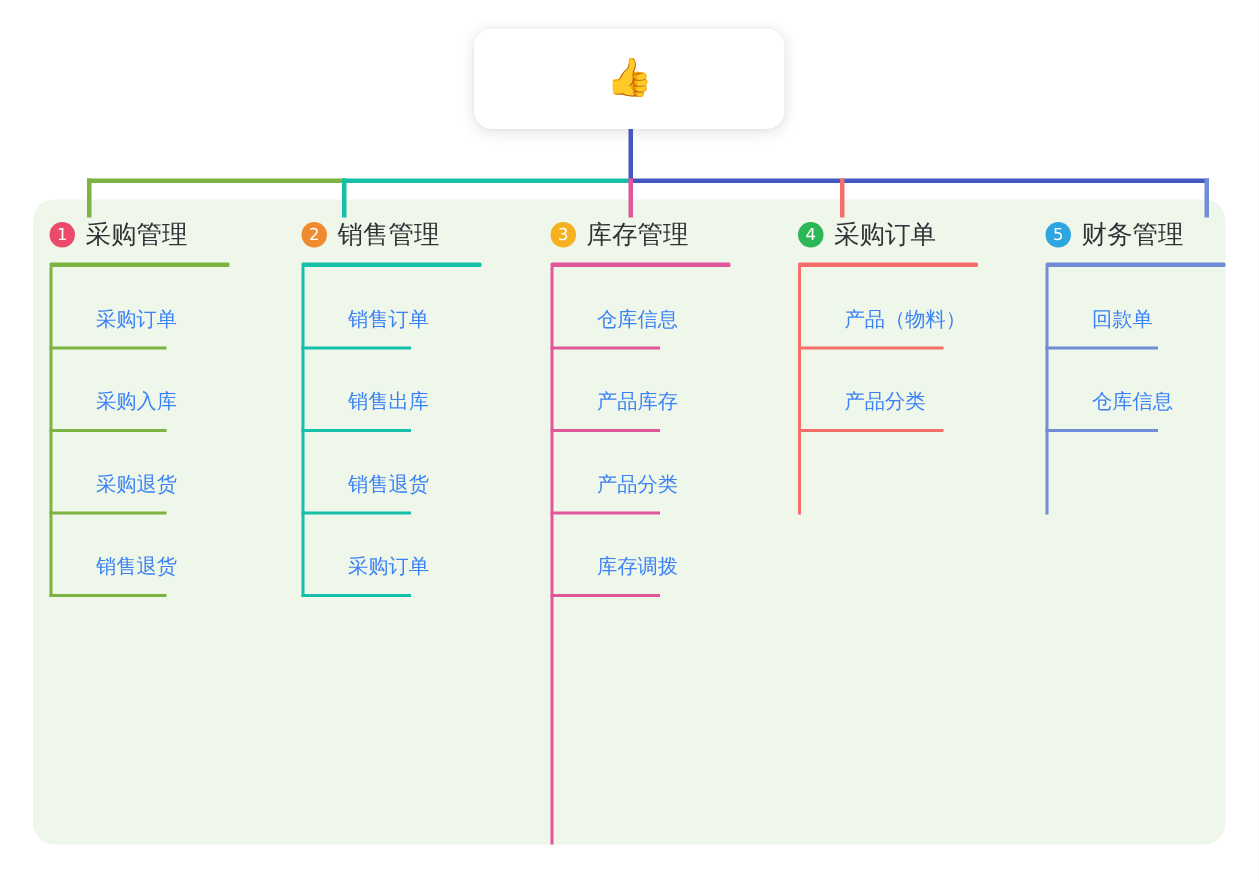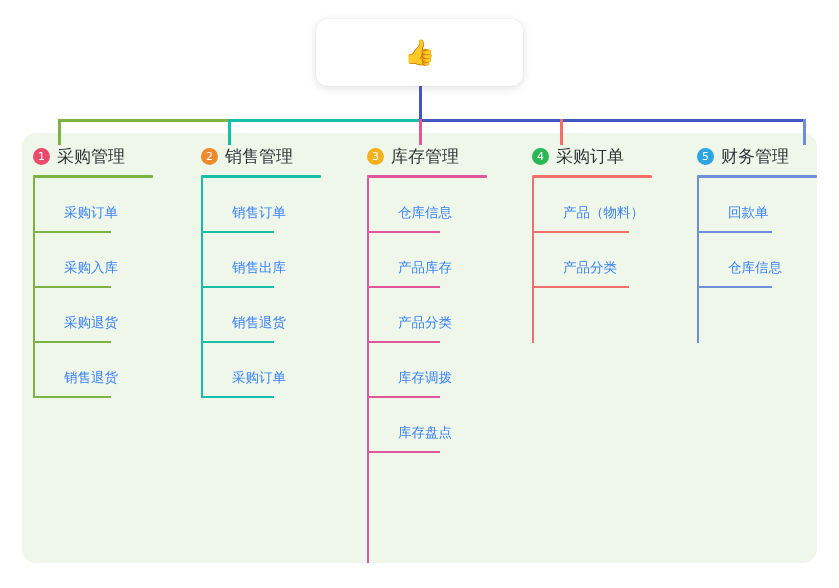--- a/index.html
+++ b/index.html
@@ -214,24 +214,20 @@
             <div class="leaf-rule" style="width: 73px; background: rgb(226, 86, 156);"></div>
           </div>
           <div class="leaf">
             <span class="leaf-text">产品分类</span>
             <div class="leaf-rule" style="width: 73px; background: rgb(226, 86, 156);"></div>
           </div>
           <div class="leaf">
             <span class="leaf-text">库存调拨</span>
             <div class="leaf-rule" style="width: 73px; background: rgb(226, 86, 156);"></div>
           </div>
-          <div class="leaf">
-            <span class="leaf-text">库存盘点</span>
-            <div class="leaf-rule" style="width: 73px; background: rgb(226, 86, 156);"></div>
-          </div>
         </div>
       </div>
       <div class="column" style="left: 521px; width: 165px;">
         <div class="col-head">
           <span class="badge" style="background: rgb(43, 183, 86);">4</span>
           <span class="col-title">采购订单</span>
         </div>
         <div class="col-rule" style="width: 120px; background: rgb(244, 111, 106); margin-left: 11px;"></div>
         <div class="col-body" style="height: 123px;">
           <div class="spine" style="height: 165px; background: rgb(244, 111, 106);"></div>

